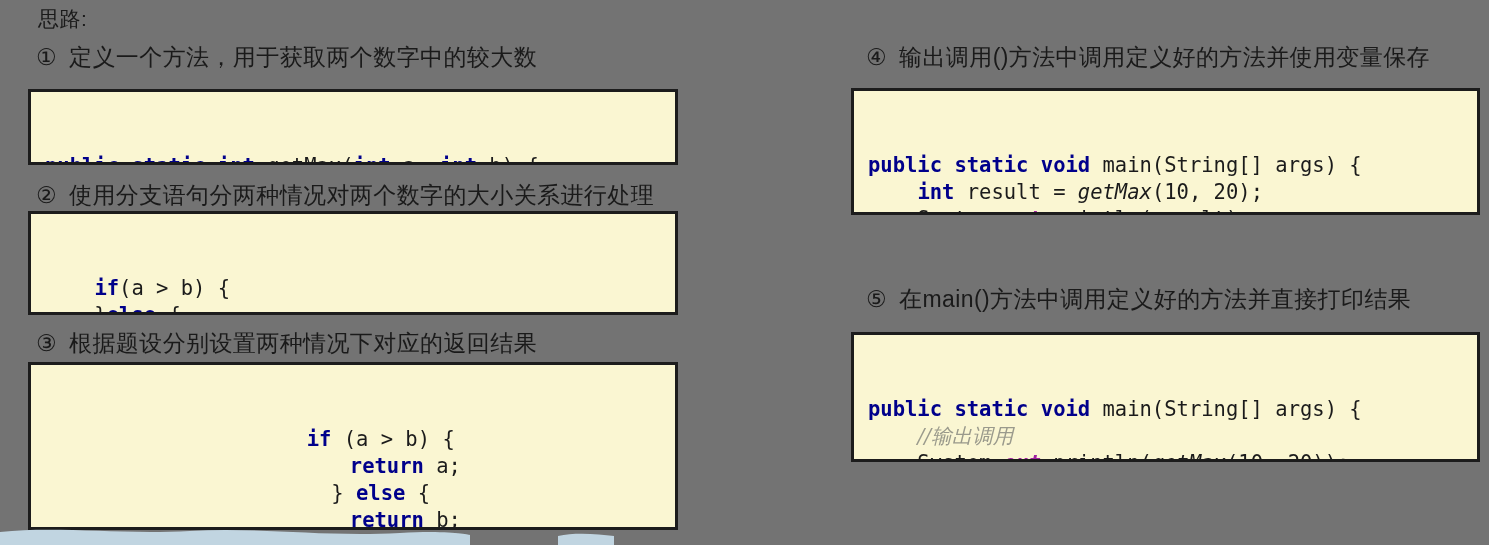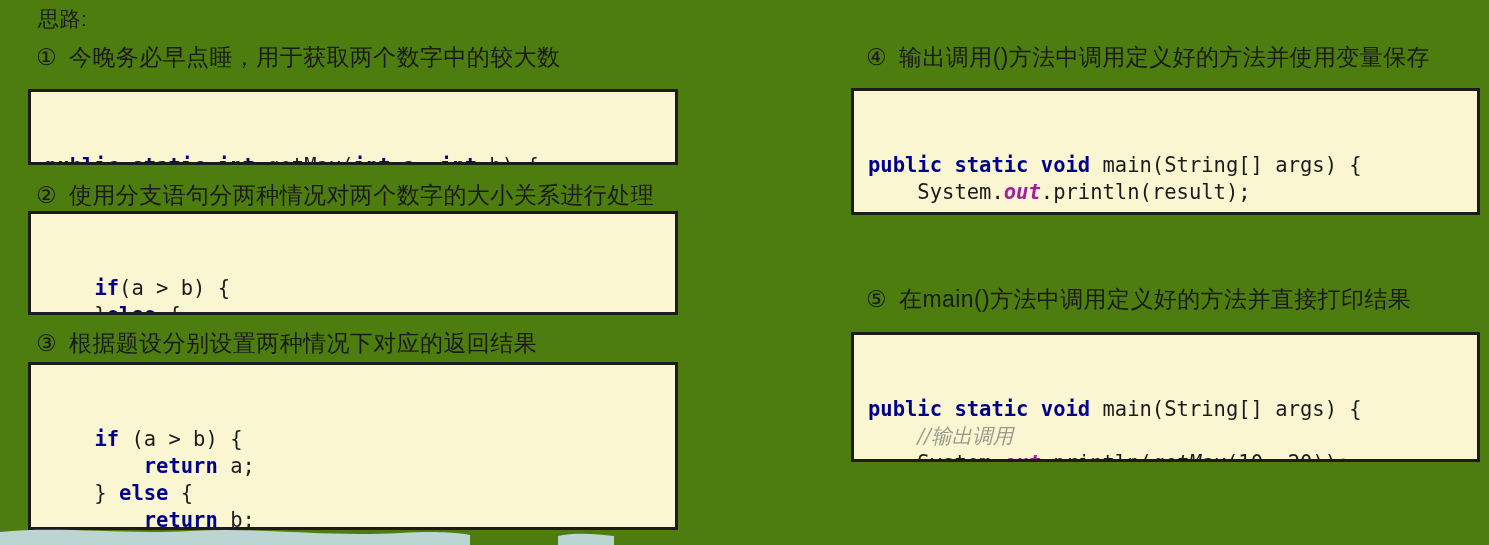--- a/index.html
+++ b/index.html
@@ -11,21 +11,21 @@
     width: 1489px;
     height: 545px;
     position: relative;
     overflow: hidden;
     font-family: "Liberation Sans", "DejaVu Sans", sans-serif;
     color: #1a1a1a;
   }
   .slide {
     position: absolute;
     inset: 0;
-    background: #4d7c0f;
+    background: #737373;
   }
   
   .wave {
     position: absolute;
     left: 0;
     bottom: 0;
     width: 640px;
     height: 22px;
     pointer-events: none;
   }
@@ -88,48 +88,48 @@
 </style>
 </head>
 <body>
 
 <div class="slide">
 
   <div class="lead" style="left:38px; top:8px;">思路:</div>
 
   <div class="step-head" style="left:36px; top:46px;">
     <span class="step-num">①</span>
-    <span>今晚务必早点睡，用于获取两个数字中的较大数</span>
+    <span>定义一个方法，用于获取两个数字中的较大数</span>
   </div>
   <div class="codebox" style="left:28px; top:89px; width:650px; height:76px;">
     <div class="pad"><span class="ln"><span class="kw">public static int </span><span>getMax(</span><span class="kw">int </span><span>a, </span><span class="kw">int </span><span>b) {</span></span></div>
   </div>
 
   <div class="step-head" style="left:36px; top:184px;">
     <span class="step-num">②</span>
     <span>使用分支语句分两种情况对两个数字的大小关系进行处理</span>
   </div>
   <div class="codebox" style="left:28px; top:211px; width:650px; height:104px;">
     <div class="pad"><span class="ln"><span>    </span><span class="kw">if</span><span>(a &gt; b) {</span></span><span class="ln"><span>    }</span><span class="kw">else</span><span> {</span></span></div>
   </div>
 
   <div class="step-head" style="left:36px; top:332px;">
     <span class="step-num">③</span>
     <span>根据题设分别设置两种情况下对应的返回结果</span>
   </div>
-  <div class="codebox" style="left:28px; top:362px; width:650px; height:168px;">
+  <div class="codebox" style="left:28px; top:362px; width:650px; height:168px;text-align:center;">
     <div class="pad"><span class="ln"><span>    </span><span class="kw">if</span><span> (a &gt; b) {</span></span><span class="ln"><span>        </span><span class="kw">return</span><span> a;</span></span><span class="ln"><span>    } </span><span class="kw">else</span><span> {</span></span><span class="ln"><span>        </span><span class="kw">return</span><span> b;</span></span></div>
   </div>
 
   <div class="step-head" style="left:866px; top:46px;">
     <span class="step-num">④</span>
     <span>输出调用()方法中调用定义好的方法并使用变量保存</span>
   </div>
   <div class="codebox" style="left:851px; top:88px; width:629px; height:127px;">
-    <div class="pad"><span class="ln"><span class="kw">public static void </span><span>main(String[] args) {</span></span><span class="ln"><span>    System.</span><span class="fld">out</span><span>.println(result);</span></span></div>
+    <div class="pad"><span class="ln"><span class="kw">public static void </span><span>main(String[] args) {</span></span><span class="ln"><span>    </span><span class="kw">int</span><span> result = </span><span class="em">getMax</span><span>(10, 20);</span></span><span class="ln"><span>    System.</span><span class="fld">out</span><span>.println(result);</span></span></div>
   </div>
 
   <div class="step-head" style="left:866px; top:288px;">
     <span class="step-num">⑤</span>
     <span>在main()方法中调用定义好的方法并直接打印结果</span>
   </div>
   <div class="codebox" style="left:851px; top:332px; width:629px; height:130px;">
     <div class="pad"><span class="ln"><span class="kw">public static void </span><span>main(String[] args) {</span></span><span class="ln"><span>    </span><span class="cmt">//输出调用</span></span><span class="ln"><span>    System.</span><span class="fld">out</span><span>.println(</span><span class="em">getMax</span><span>(10, 20));</span></span></div>
   </div>
 

